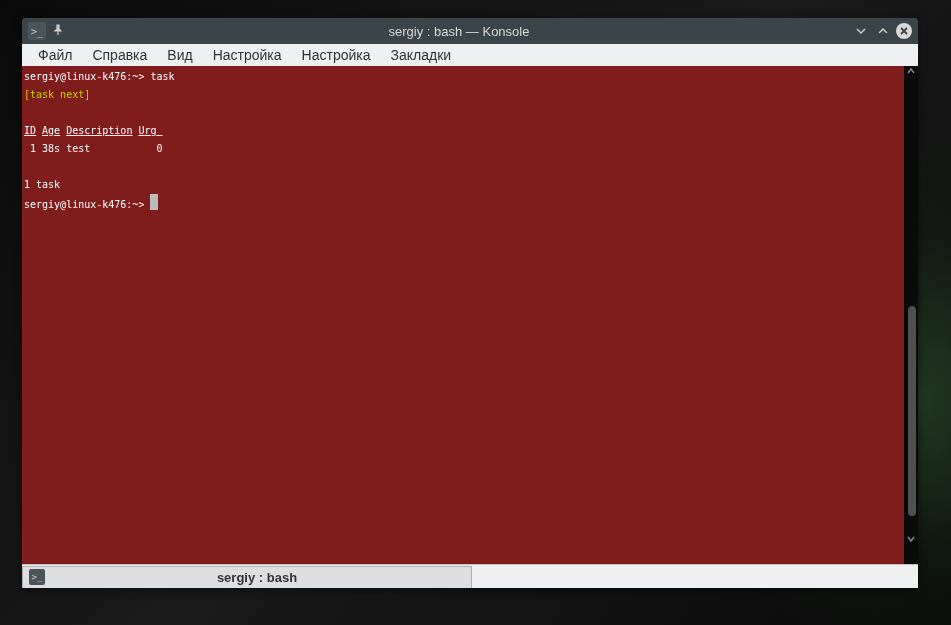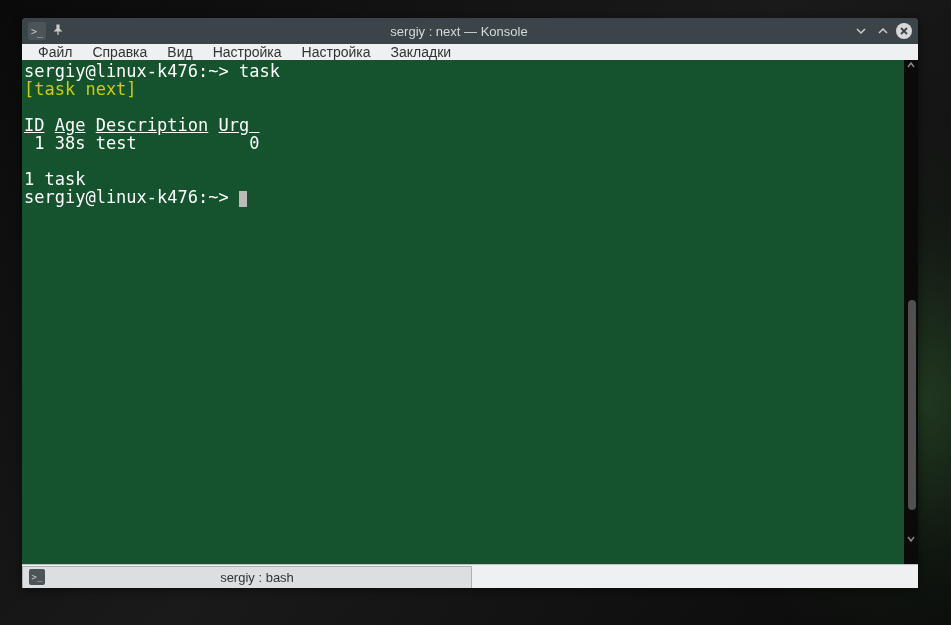--- a/index.html
+++ b/index.html
@@ -81,45 +81,45 @@
       cursor: pointer;
     }
     .win-btn.close {
       background: #d8d8d8;
       border-radius: 50%;
       color: #3a4449;
       width: 16px;
       height: 16px;
     }
     .menubar {
-      height: 16px;
+      height: 22px;
       background: #eff0f1;
       display: flex;
       align-items: center;
       padding: 8px 8px;
       gap: 4px;
       font-size: 14px;
       color: #333;
     }
     .menu-item {
       padding: 4px 8px;
       cursor: pointer;
     }
     .terminal-container {
       flex: 1;
       display: flex;
       background: #000;
       position: relative;
     }
     .terminal {
       flex: 1;
-      background: #14532d;
+      background: #7f1d1d;
       color: #fff;
       font-family: "DejaVu Sans Mono", "Liberation Mono", monospace;
-      font-size: 17px;
+      font-size: 10px;
       line-height: 18px;
       padding: 2px 2px;
       white-space: pre;
       overflow: hidden;
     }
     .scroll-gutter {
       width: 14px;
       background: #0a0a0a;
       position: relative;
     }
@@ -183,39 +183,40 @@
       align-items: center;
       justify-content: center;
       color: #ccc;
       font-size: 9px;
       font-family: monospace;
       flex-shrink: 0;
     }
     .tab-label {
       flex: 1;
       text-align: center;
+      font-weight: bold;
     }
   </style>
 </head>
 <body>
 
 <div class="desktop-bg"></div>
 
 <div class="window">
 
   <div class="titlebar">
     <div class="titlebar-left">
       <div class="app-icon">&gt;_</div>
       <div class="pin-icon">
         <svg width="12" height="12" viewBox="0 0 12 12">
             <path d="M5 1 L7 1 L7 5 L9 7 L3 7 L5 5 Z M6 7 L6 11" stroke="#ccc" stroke-width="1.2" fill="#ccc"></path>
           </svg>
       </div>
     </div>
-    <div class="titlebar-center">sergiy : next — Konsole</div>
+    <div class="titlebar-center">sergiy : bash — Konsole</div>
     <div class="titlebar-right">
       <div class="win-btn">
         <svg width="12" height="12" viewBox="0 0 12 12">
             <path d="M2 4 L6 8 L10 4" stroke="#ccc" stroke-width="1.5" fill="none"></path>
           </svg>
       </div>
       <div class="win-btn">
         <svg width="12" height="12" viewBox="0 0 12 12">
             <path d="M2 8 L6 4 L10 8" stroke="#ccc" stroke-width="1.5" fill="none"></path>
           </svg>

